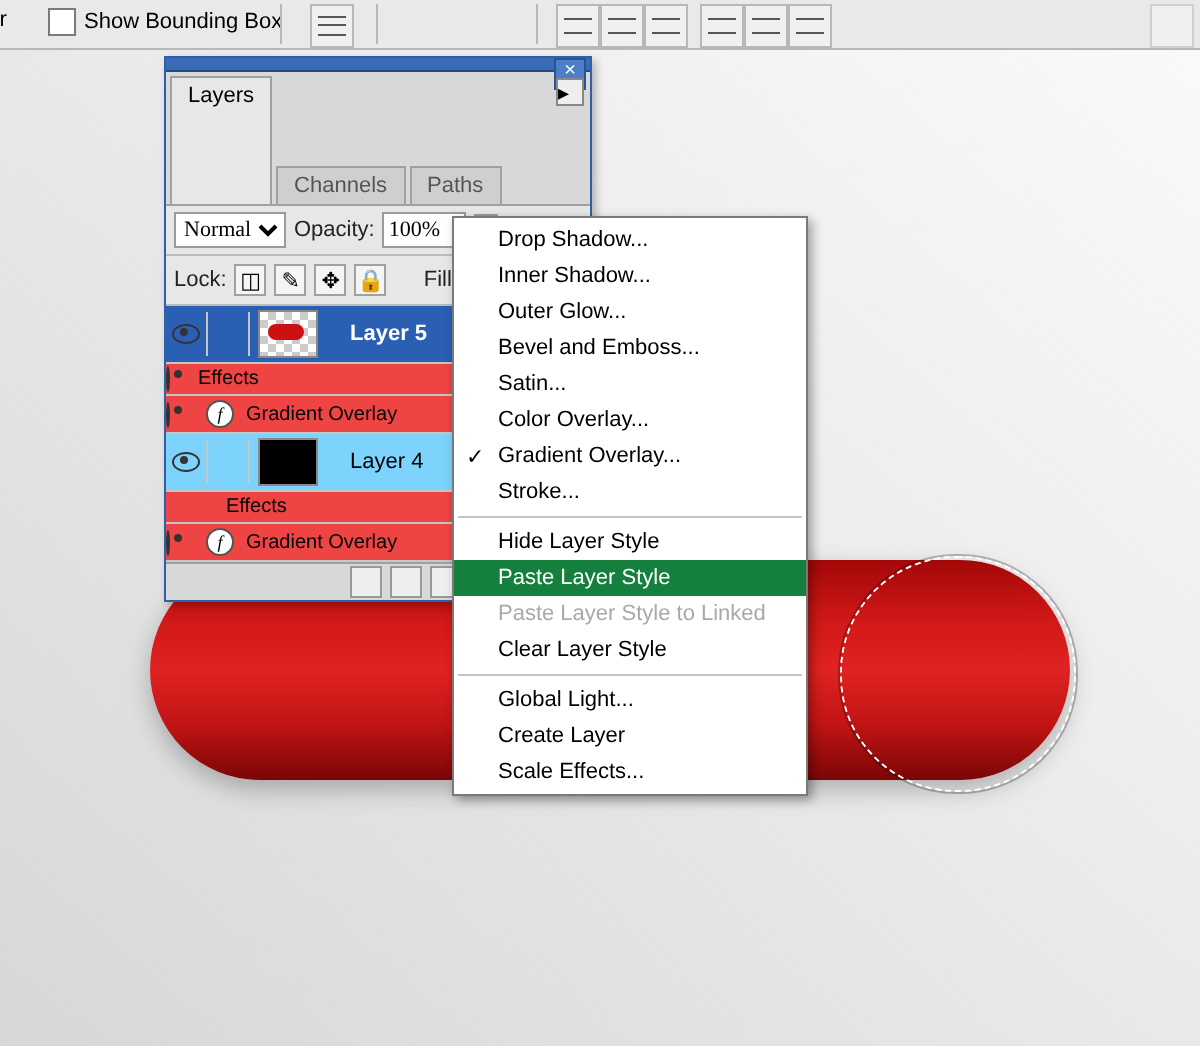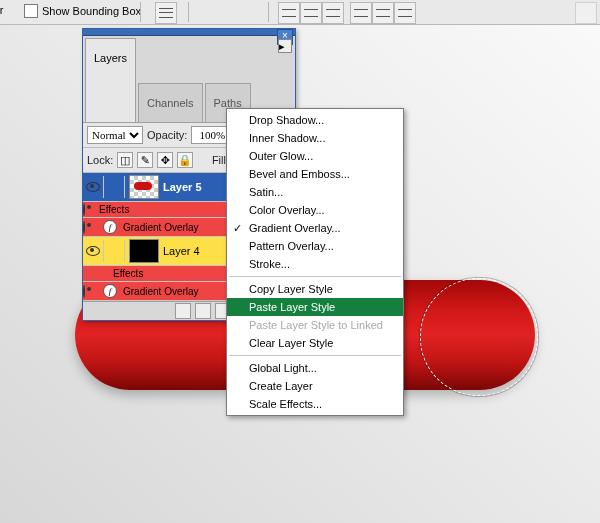--- a/index.html
+++ b/index.html
@@ -18,37 +18,37 @@
     background:linear-gradient(#a30808 0%,#d21818 28%,#e02222 50%,#c01414 75%,#7a0606 100%);
     box-shadow:0 5px 12px rgba(0,0,0,.25);}
   .marquee{position:absolute;left:420px;top:278px;width:116px;height:116px;border-radius:58px;
     border:1.5px dashed #fff;box-shadow:0 0 0 1px rgba(0,0,0,.25);}
   
   .panel{position:absolute;left:82px;top:28px;width:212px;background:#e7e7e7;border:1px solid #2e5fa8;
     box-shadow:2px 2px 4px rgba(0,0,0,.25);}
   .panel .titlebar{height:6px;background:#3a6bb5;border-bottom:1px solid #24497e;position:relative;}
   .panel .titlebar .close{position:absolute;right:2px;top:0;width:14px;height:14px;background:#4d7fc9;border:1px solid #2a548f;color:#fff;line-height:12px;text-align:center;font-size:10px;}
   .panel .tabs{display:flex;background:#d8d8d8;border-bottom:1px solid #a0a0a0;}
-  .panel .tab{padding:13px 8px;border:1px solid #a0a0a0;border-bottom:none;background:#e7e7e7;margin-top:2px;margin-left:2px;}
+  .panel .tab{padding:3px 8px;border:1px solid #a0a0a0;border-bottom:none;background:#e7e7e7;margin-top:2px;margin-left:2px;}
   .panel .tab.inactive{background:#cfcfcf;color:#555;margin-top:47px;}
   .panel .controls{display:flex;align-items:center;gap:4px;padding:3px 4px;border-bottom:1px solid #bcbcbc;}
   .panel select,.panel input.pct{font:11px Tahoma;border:1px solid #9a9a9a;background:#fff;}
-  .panel input.pct{width:36px;height:14px;text-align:center;padding-right:2px;}
+  .panel input.pct{width:36px;height:14px;text-align:left;padding-right:2px;}
   .panel .lbl{color:#222;}
   .lock-row{display:flex;align-items:center;gap:4px;padding:3px 4px;border-bottom:1px solid #bcbcbc;}
   .lock-row .ic{width:14px;height:14px;border:1px solid #a0a0a0;background:#f5f5f5;display:flex;align-items:center;justify-content:center;}
   .layers{background:#d9d9d9;max-height:150px;overflow:hidden;border-bottom:1px solid #a0a0a0;}
-  .layer-row{display:flex;align-items:center;border-bottom:1px solid #c6c6c6;background:#fde047;}
+  .layer-row{display:flex;align-items:center;border-bottom:1px solid #c6c6c6;background:#7dd3fc;}
   .layer-row .vis{width:20px;height:22px;border-right:1px solid #c6c6c6;display:flex;align-items:center;justify-content:center;}
   .eye{width:12px;height:8px;border:1px solid #333;border-radius:50%;position:relative;}
   .eye::after{content:"";position:absolute;left:3px;top:1px;width:4px;height:4px;background:#333;border-radius:50%;}
   .layer-row .link{width:20px;height:22px;border-right:1px solid #c6c6c6;}
   .layer-row .thumb{width:28px;height:22px;border:1px solid #888;margin:2px 4px;background:#fff;}
   .layer-row.selected{background:#2b5fb4;color:#fff;}
-  .layer-row .name{flex:1;font-weight:bold;}
+  .layer-row .name{flex:1;font-weight:bold;margin-left:12px;}
   .layer-row.selected .thumb{background:#fff;background-image:
     linear-gradient(45deg,#ccc 25%,transparent 25%,transparent 75%,#ccc 75%),
     linear-gradient(45deg,#ccc 25%,transparent 25%,transparent 75%,#ccc 75%);
     background-size:8px 8px;background-position:0 0,4px 4px;position:relative;}
   .layer-row.selected .thumb::after{content:"";position:absolute;left:4px;top:6px;width:18px;height:8px;background:#c11;border-radius:4px;}
   .sub-row{display:flex;align-items:center;padding:2px 0 2px 40px;border-bottom:1px solid #c6c6c6;background:#ef4444;font-size:10px;}
   .sub-row .fx-ic{width:12px;height:12px;border:1px solid #555;border-radius:50%;margin-right:6px;background:#fff;display:flex;align-items:center;justify-content:center;font-size:9px;font-style:italic;font-family:serif;}
   .sub-row.head{padding-left:30px;}
   .layer-row.l4 .thumb{background:linear-gradient(#000,#000);}
   .panel .bottom{height:18px;background:#d8d8d8;display:flex;align-items:center;justify-content:flex-end;gap:4px;padding:0 4px;}
@@ -212,24 +212,23 @@
   </div>
 
   <div class="menu" id="ctx-menu">
       <div class="item">Drop Shadow...</div>
       <div class="item">Inner Shadow...</div>
       <div class="item">Outer Glow...</div>
       <div class="item">Bevel and Emboss...</div>
       <div class="item">Satin...</div>
       <div class="item">Color Overlay...</div>
       <div class="item">Gradient Overlay...<span class="check">✓</span></div>
-      <div class="item">Pattern Overlay...</div>
       <div class="item">Stroke...</div>
       <div class="sep"></div>
-      <div class="item">Copy Layer Style</div>
+      <div class="item">Hide Layer Style</div>
       <div class="item selected">Paste Layer Style</div>
       <div class="item disabled">Paste Layer Style to Linked</div>
       <div class="item">Clear Layer Style</div>
       <div class="sep"></div>
       <div class="item">Global Light...</div>
       <div class="item">Create Layer</div>
       <div class="item">Scale Effects...</div>
     </div>
 
 </div>

